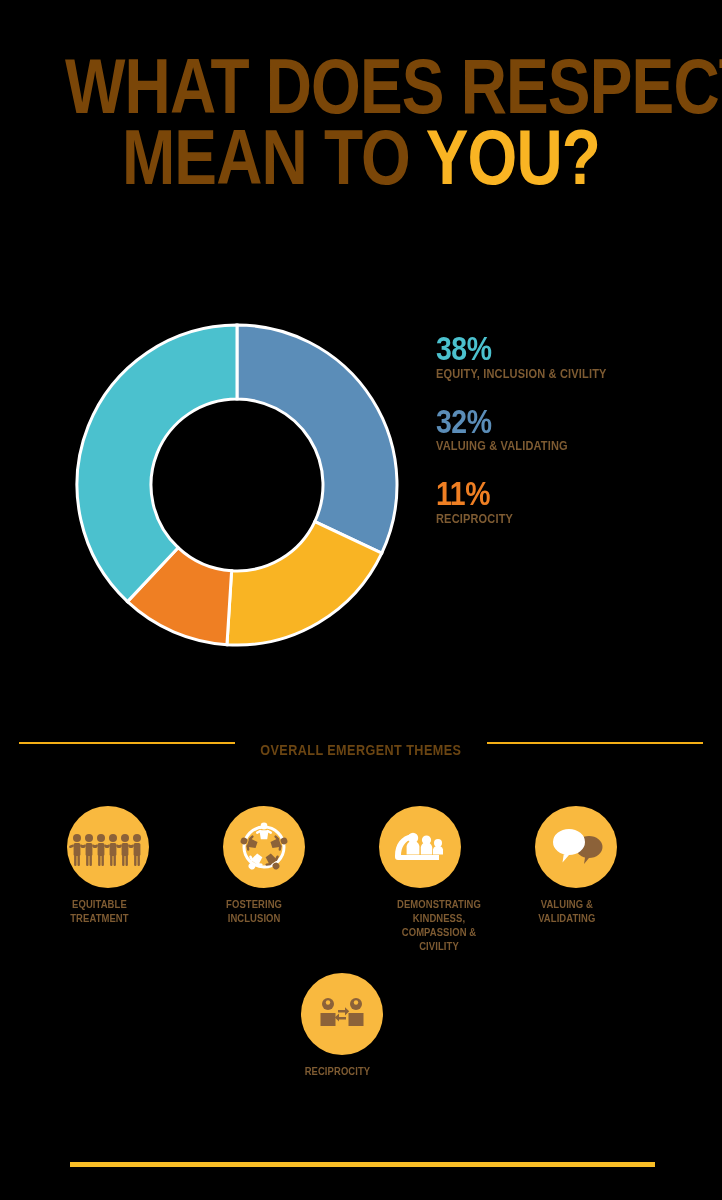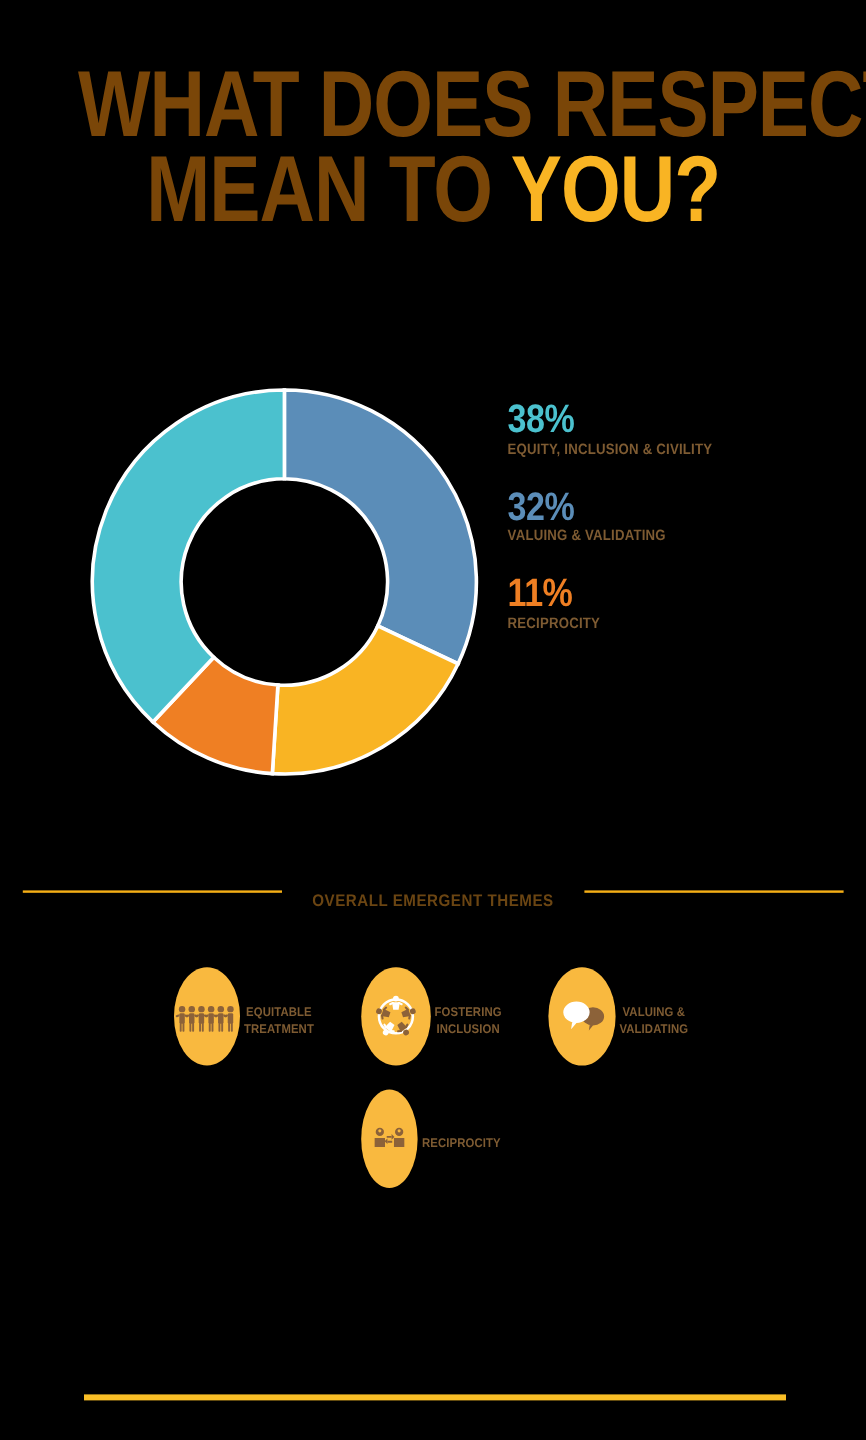--- a/index.html
+++ b/index.html
@@ -27,21 +27,21 @@
   .title-line.l1{ font-size:78px; color:#7A4608; }
   .title-line.l2{ font-size:78px; color:#7A4608; margin-top:2px;}
   .title-line.l2 .accent{ color:#F9B423; }
 
   
   .chart-area{ position:absolute; left:0; top:300px; width:722px; height:400px; }
   .donut-wrap{ position:absolute; left:72px; top:20px; width:330px; height:330px; }
   .donut-svg{ display:block; }
 
   
-  .legend{ position:absolute; left:423px; top:32px; width:270px;text-decoration:underline; }
+  .legend{ position:absolute; left:436px; top:32px; width:270px;text-decoration:underline; }
   .legend-row{ margin-bottom:24px; }
   .legend-row:last-child{ margin-bottom:0; }
   .legend-pct{
     font-family:"Liberation Sans Narrow","Liberation Sans",sans-serif;
     font-weight:700; font-size:33px; line-height:1.02;
     letter-spacing:-0.5px;
     transform:scaleX(0.86); transform-origin:left center;
     display:block;
   }
   .legend-label{
@@ -63,21 +63,21 @@
     font-weight:700; font-size:14px; letter-spacing:0.5px;
     color:#6B4512; text-transform:uppercase; white-space:nowrap;
     transform:scaleX(0.9);
   }
 
   
   .themes{ position:absolute; left:0; top:806px; width:722px; }
   .theme-row{ display:flex; justify-content:center; }
   .theme-row.r1{ gap:36px; }
   .theme-row.r2{ gap:38px; margin-top:20px; }
-  .theme-item{ width:120px; display:flex; flex-direction:row; align-items:center; }
+  .theme-item{ width:120px; display:flex; flex-direction:column; align-items:flex-start; }
   .theme-circle{
     width:82px; height:82px; border-radius:50%;
     background:#F9B93F; position:relative; overflow:hidden;
     display:flex; align-items:center; justify-content:center;
   }
   .theme-label{
     font-family:"Liberation Sans Narrow","Liberation Sans",sans-serif;
     font-weight:700; font-size:10.5px; line-height:1.32;
     color:#7E5B32; text-transform:uppercase; text-align:center;
     margin-top:10px; letter-spacing:0.1px;
@@ -230,20 +230,37 @@
                 <path d="M-4.6 4.2 h9.2 l-1.4 9 h-6.4 z"></path>
                 <rect x="-8.2" y="4.6" width="6" height="2.4" rx="1.2" transform="rotate(-28 -5.2 5.8)"></rect>
                 <rect x="2.2" y="4.6" width="6" height="2.4" rx="1.2" transform="rotate(28 5.2 5.8)"></rect>
               </g>
           </g>
         </svg>
       </div>
       <div class="theme-label">FOSTERING<br>INCLUSION</div>
     </div>
 
+    <div class="theme-item">
+      <div class="theme-circle">
+        <svg width="82" height="82" viewBox="0 0 82 82">
+          <g fill="#FFFFFF">
+            <path d="M16 50 C16 38 22 30 33 28 L33 33 C26 35 22 41 22 50 Z"></path>
+            <path d="M16 49 h44 v5 H19 a3 3 0 0 1 -3 -3 Z"></path>
+            <circle cx="34" cy="32" r="5.2"></circle>
+            <path d="M27.6 40 a6.6 6.6 0 0 1 12.8 0 v8.4 h-12.8 z"></path>
+            <circle cx="47.5" cy="34" r="4.6"></circle>
+            <path d="M41.8 41 a5.9 5.9 0 0 1 11.4 0 v7.4 h-11.4 z"></path>
+            <circle cx="59" cy="37" r="4"></circle>
+            <path d="M54 43.4 a5.2 5.2 0 0 1 10 0 v5 h-10 z"></path>
+          </g>
+        </svg>
+      </div>
+      <div class="theme-label">DEMONSTRATING KINDNESS,<br>COMPASSION &amp; CIVILITY</div>
+    </div>
 
     <div class="theme-item">
       <div class="theme-circle">
         <svg width="82" height="82" viewBox="0 0 82 82">
           <path d="M48 34 a15 12 0 1 1 -1 -3 l7 -3 a15 12 0 0 1 -6 6 z" fill="none"></path>
           <g>
             <path d="M54 52 a13.5 11 0 1 1 13.5 -11 a13.5 11 0 0 1 -13.5 11 l-5 6 l1 -6.6 z" fill="#8C6239"></path>
             <path d="M34 49 a16 13 0 1 1 16 -13 a16 13 0 0 1 -16 13 l-6.5 7.5 l1.2 -8 z" fill="#FFFFFF"></path>
           </g>
         </svg>

